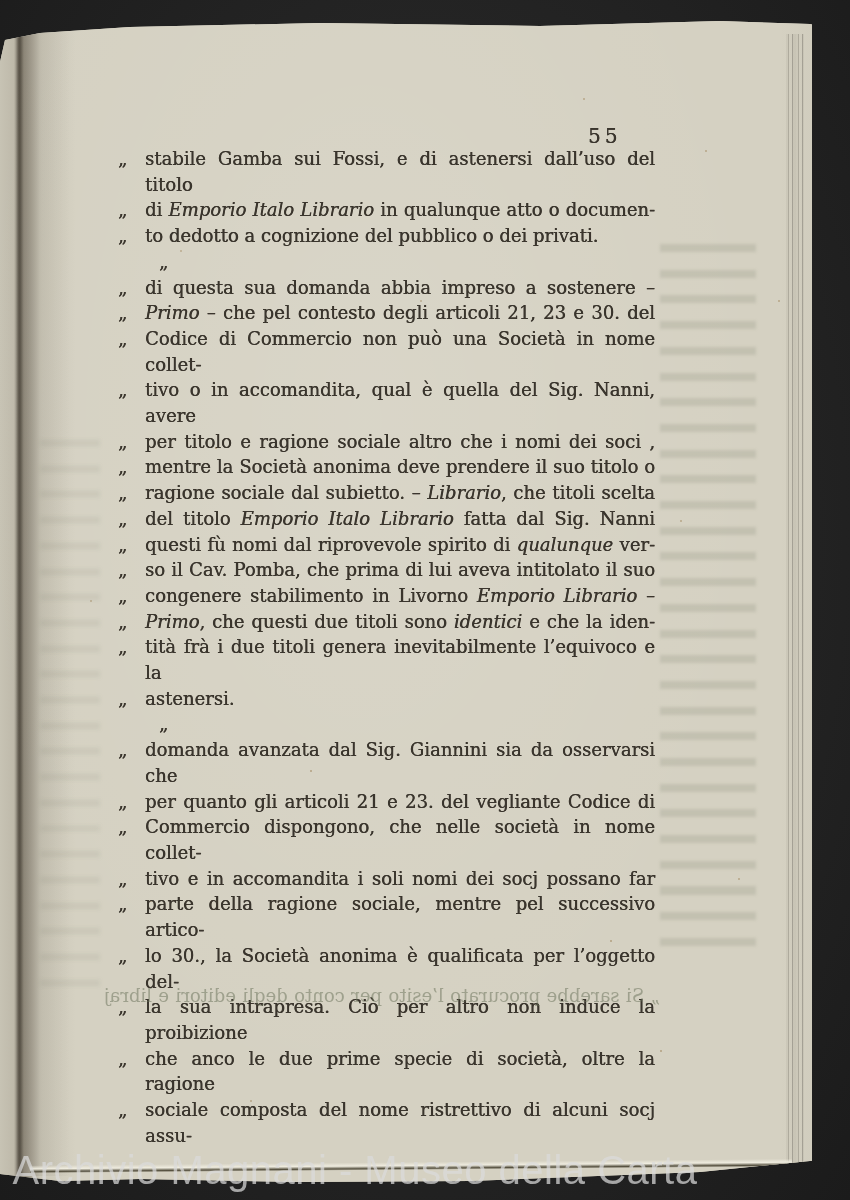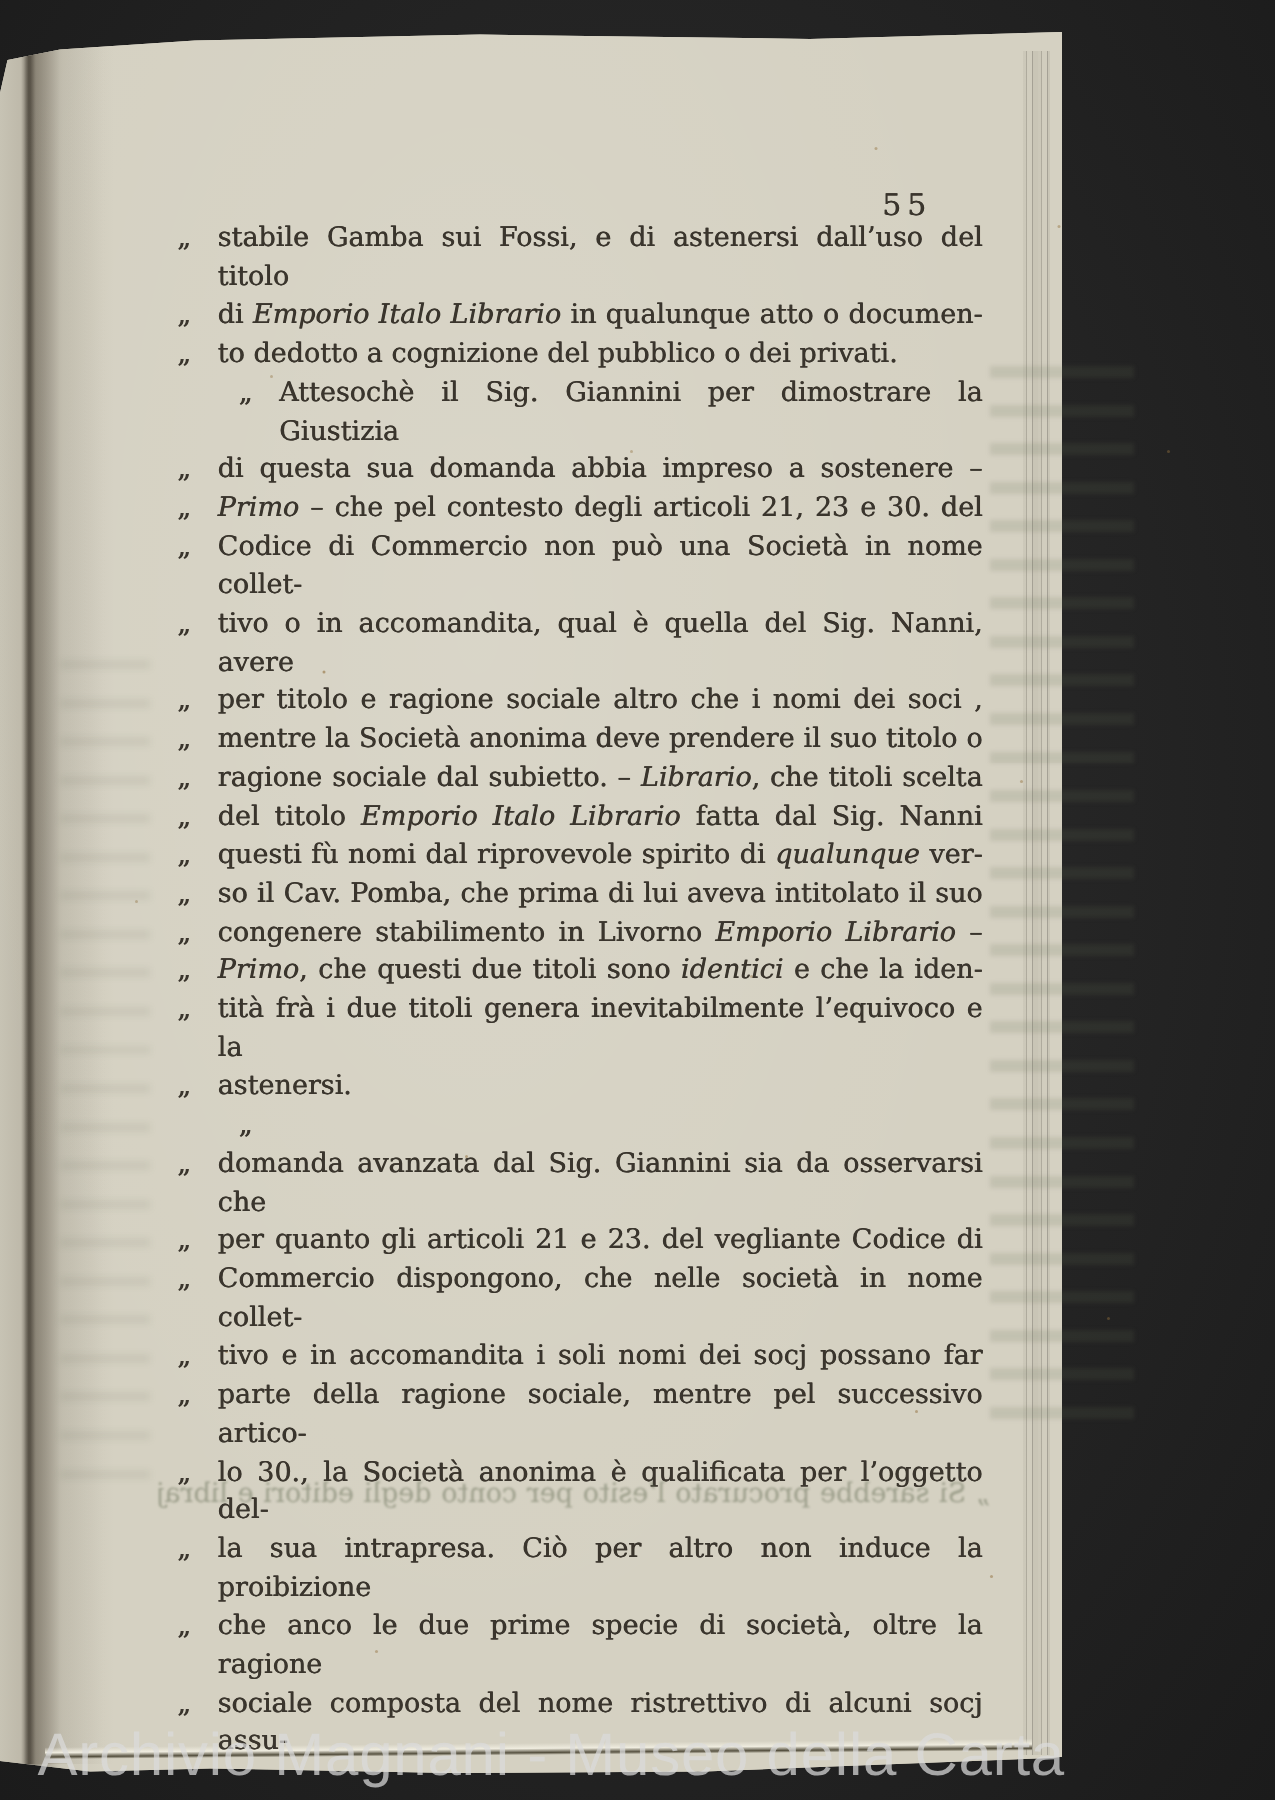--- a/index.html
+++ b/index.html
@@ -4,30 +4,31 @@
 <style>
   html,body{margin:0;padding:0;background:#242424;}
   #scan{
     position:relative;width:850px;height:1200px;overflow:hidden;
     background:
       radial-gradient(ellipse at 50% 45%, #2e2e2e 0%, #232323 60%, #1b1b1b 100%);
     font-family:"DejaVu Serif","Liberation Serif",serif;
   }
   
   #paper{
-    position:absolute;left:0;top:0;width:708px;height:1200px;
+    position:absolute;left:0;top:0;width:772px;height:1200px;
     background:
       radial-gradient(ellipse at 45% 35%, rgba(255,255,255,0.10), rgba(0,0,0,0) 65%),
       linear-gradient(90deg, #c7c3b4 0px, #beb9aa 14px, #6e685c 19px, #948e80 23px, #cbc7b8 40px, #d5d1c2 70px, #d5d1c2 780px, #d0ccbd 820px, #c2beb0 836px),
       linear-gradient(180deg, #d8d4c5 0%, #d5d1c2 55%, #cfcbbc 100%);
     clip-path:polygon(
       0px 62px, 5px 40px, 40px 33px, 130px 27px, 320px 23px, 540px 26px,
       720px 21px, 810px 24px, 834px 30px, 839px 90px, 834px 300px,
       837px 600px, 841px 900px, 843px 1090px, 820px 1160px, 700px 1172px,
       470px 1181px, 300px 1182px, 140px 1179px, 60px 1181px, 0px 1174px);
+    padding-left:40px;
   }
   
   .stack-edges{
     position:absolute;top:34px;bottom:30px;right:8px;width:18px;
     background:repeating-linear-gradient(90deg,
       #cac6b7 0 2px, #a5a194 2px 3px, #d0ccbd 3px 6px, #99958a 6px 7px, #c6c2b3 7px 10px);
     opacity:.8;
   }
   
   .bottom-edge{
@@ -89,21 +90,21 @@
   }
   .ghost-col2{
     position:absolute;left:40px;top:430px;width:60px;height:560px;
     background:repeating-linear-gradient(180deg,
       rgba(0,0,0,0) 0 10px, rgba(104,112,88,0.10) 10px 16px, rgba(0,0,0,0) 16px 25.7px);
     filter:blur(2px);
   }
   
   #watermark{
     position:absolute;left:0;top:1148px;width:710px;
-    text-align:right;white-space:nowrap;
+    text-align:center;white-space:nowrap;
     font-family:"Liberation Sans","DejaVu Sans",sans-serif;
     font-size:40px;font-weight:normal;letter-spacing:0.5px;
     color:rgba(219,219,219,0.72);
     z-index:10;
   }
 </style>
 </head>
 <body>
 
 <div id="scan">
@@ -125,21 +126,20 @@
         <div class="line">
           <span class="q">„</span>
           <span class="t"><span>di </span><span class="it">Emporio Italo Librario</span><span> in qualunque atto o documen-</span></span>
         </div>
         <div class="line">
           <span class="q">„</span>
           <span class="t end"><span>to dedotto a cognizione del pubblico o dei privati.</span></span>
         </div>
         <div class="line ind">
           <span class="q">„</span>
-          <span class="t"><span>Attesochè il Sig. Giannini per dimostrare la Giustizia</span></span>
         </div>
         <div class="line">
           <span class="q">„</span>
           <span class="t"><span>di questa sua domanda abbia impreso a sostenere –</span></span>
         </div>
         <div class="line">
           <span class="q">„</span>
           <span class="t"><span class="it">Primo</span><span> – che pel contesto degli articoli 21, 23 e 30. del</span></span>
         </div>
         <div class="line">

